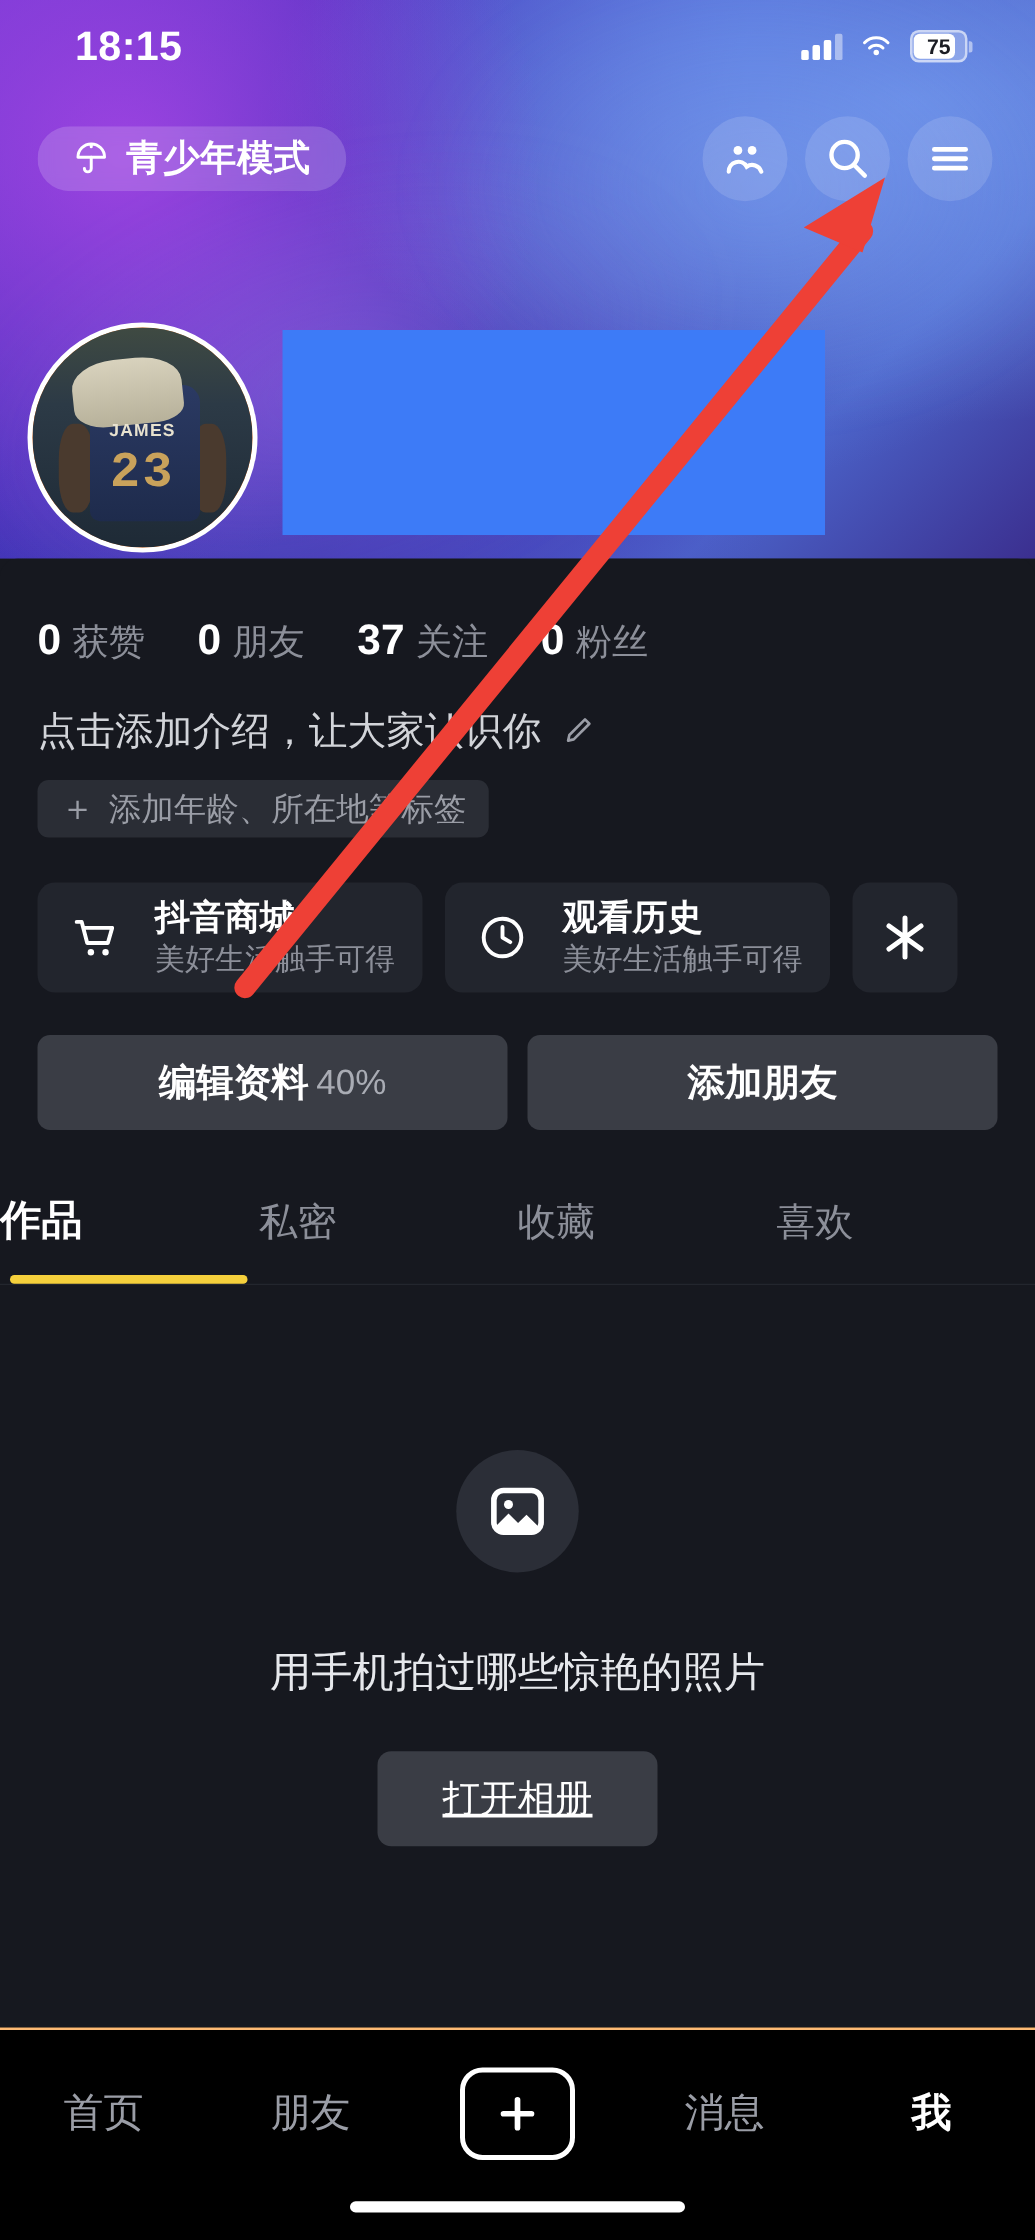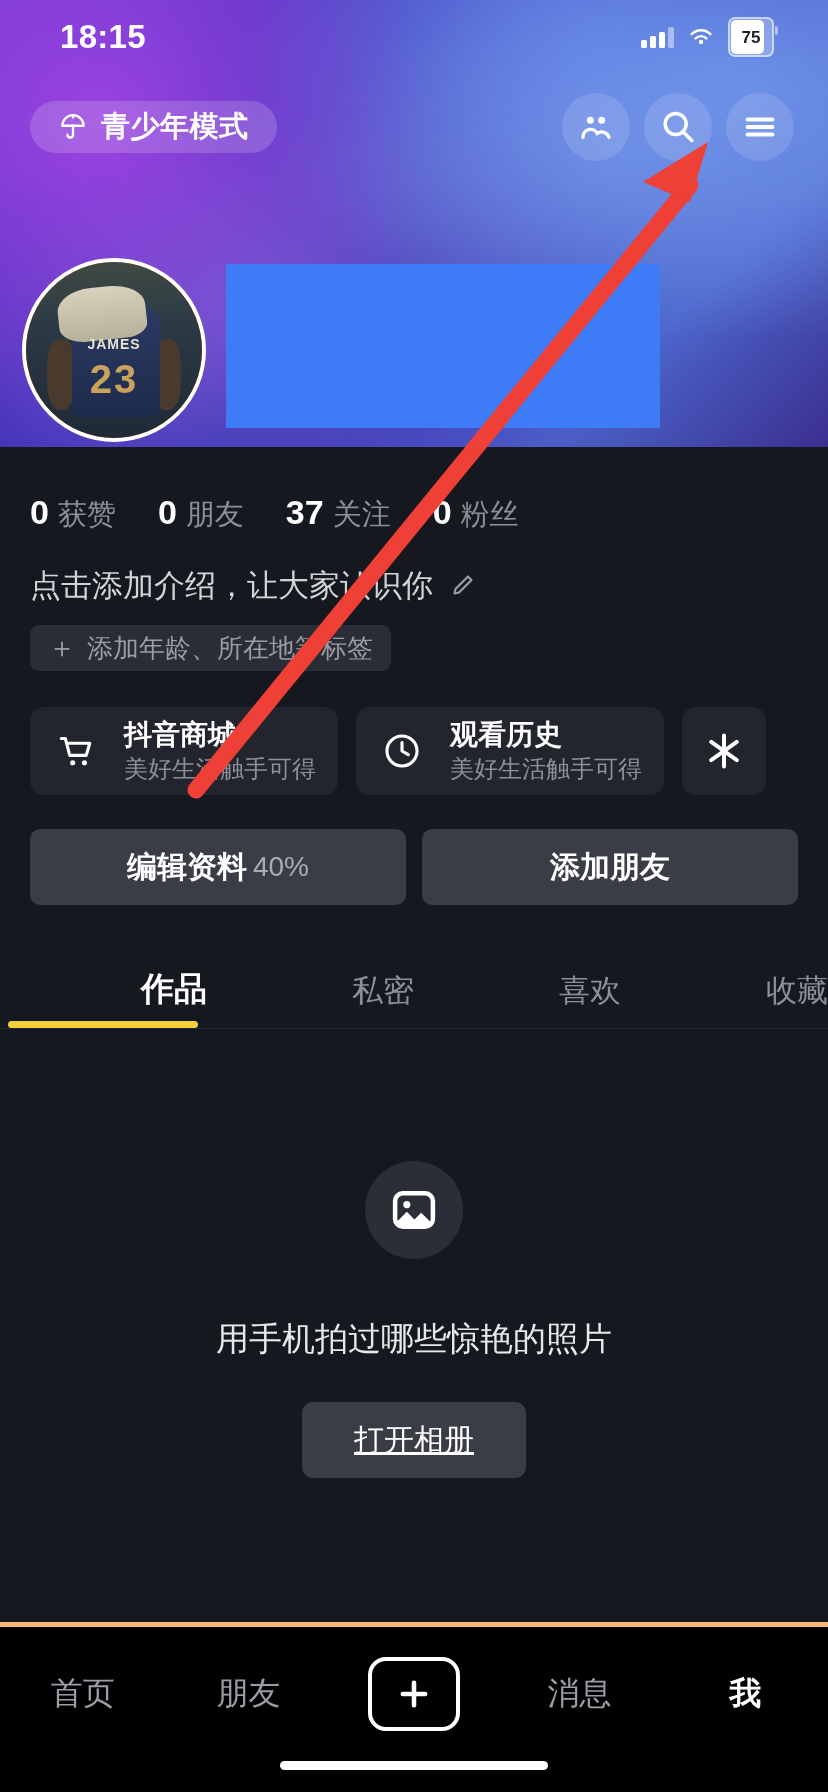--- a/index.html
+++ b/index.html
@@ -59,21 +59,21 @@
   }
   .status-right { display:flex; align-items:center; gap:13px; }
   .signal { display:flex; align-items:flex-end; gap:3px; height:22px; }
   .signal i { display:block; width:6px; background:#fff; border-radius:1.5px; }
   .signal i:nth-child(1){ height:8px; }
   .signal i:nth-child(2){ height:12px; }
   .signal i:nth-child(3){ height:16px; }
   .signal i:nth-child(4){ height:21px; opacity:.45; }
   .wifi { width:28px; height:22px; }
   .battery {
-    position:relative; width:46px; height:40px;
+    position:relative; width:46px; height:26px;
     border:2px solid rgba(255,255,255,.55);
     border-radius:7px; display:flex; align-items:center; justify-content:center;
     background:rgba(255,255,255,.25);
   }
   .battery .fill {
     position:absolute; left:1px; top:1px; bottom:1px; width:78%;
     background:#fff; border-radius:5px;
   }
   .battery span {
     position:relative; color:#1b1d24; font-size:17px; font-weight:700; line-height:1;
@@ -134,21 +134,21 @@
   }
   .jersey-name {
     position:absolute; left:0; right:0; top:42%;
     text-align:center; color:#e8e2cf;
     font-size:14px; font-weight:700; letter-spacing:1px;
   }
   .jersey-num {
     position:absolute; left:0; right:0; top:54%;
     text-align:center; color:#c9a25b;
     font-size:40px; font-weight:700; letter-spacing:2px;
-    font-family:Liberation Sans, sans-serif;
+    font-family:Liberation Mono, monospace;
   }
   .arm-l { position:absolute; left:12%; top:44%; width:16%; height:40%; background:#4a3a2e; border-radius:40%; }
   .arm-r { position:absolute; right:12%; top:44%; width:16%; height:40%; background:#4a3a2e; border-radius:40%; }
 
   .redaction {
     position:absolute; left:226px; top:264px;
     width:434px; height:164px;
     background:#3d7bf7; z-index:9;
   }
 
@@ -219,21 +219,21 @@
   .action-btn .pct { color:#a9acb4; font-size:28px; }
 
   
   .tabs {
     display:flex; align-items:flex-end;
     margin-top:44px; height:80px;
     border-bottom:1px solid #23262e;
     position:relative;
   }
   .tab {
-    flex:1; text-align:right; padding-bottom:16px;
+    flex:1; text-align:left; padding-bottom:28px;
     color:#8c8f99; font-size:31px;
   }
   .tab.active { color:#fff; font-weight:700; font-size:33px; }
   .tab-underline {
     position:absolute; bottom:0; left:8px;
     width:190px; height:7px; border-radius:4px;
     background:#f5d03c;
   }
 
   
@@ -256,21 +256,21 @@
   }
   .empty-btn span { color:#fff; font-size:30px;text-decoration:underline; }
 
   
   .bottomnav {
     position:absolute; left:0; bottom:0;
     width:828px; height:170px;
     background:#000;
     display:flex; align-items:flex-start;
     padding-top:30px;
-    border-top:5px solid #fdba74;
+    border-top:2px solid #fdba74;
   }
   .bn-item {
     flex:1; display:flex; align-items:center; justify-content:center;
     height:74px;
   }
   .bn-item span { color:#9a9da6; font-size:32px; }
   .bn-item.active span { color:#fff; font-weight:700; }
   .bn-plus {
     width:92px; height:74px; border:4px solid #fff;
     border-radius:18px;
@@ -447,24 +447,24 @@
     </div>
 
     <div class="tabs">
       <div class="tab active">
         <span>作品</span>
       </div>
       <div class="tab">
         <span>私密</span>
       </div>
       <div class="tab">
+        <span>收藏</span>
+      </div>
+      <div class="tab">
         <span>喜欢</span>
-      </div>
-      <div class="tab">
-        <span>收藏</span>
       </div>
       <div class="tab-underline"></div>
     </div>
 
     <div class="empty">
       <div class="empty-circle">
         <svg width="54" height="54" viewBox="0 0 24 24">
           <rect x="3.6" y="4.6" width="16.8" height="14.8" rx="3.4" stroke="#fff" stroke-width="2" fill="none"></rect>
           <circle cx="8.8" cy="9.6" r="1.6" fill="#fff"></circle>
           <path d="M4.2 17.4l4.6-4.6 3.4 3.4 3-3 4.4 4.4v1.2H4.2v-1.4z" fill="#fff"></path>

